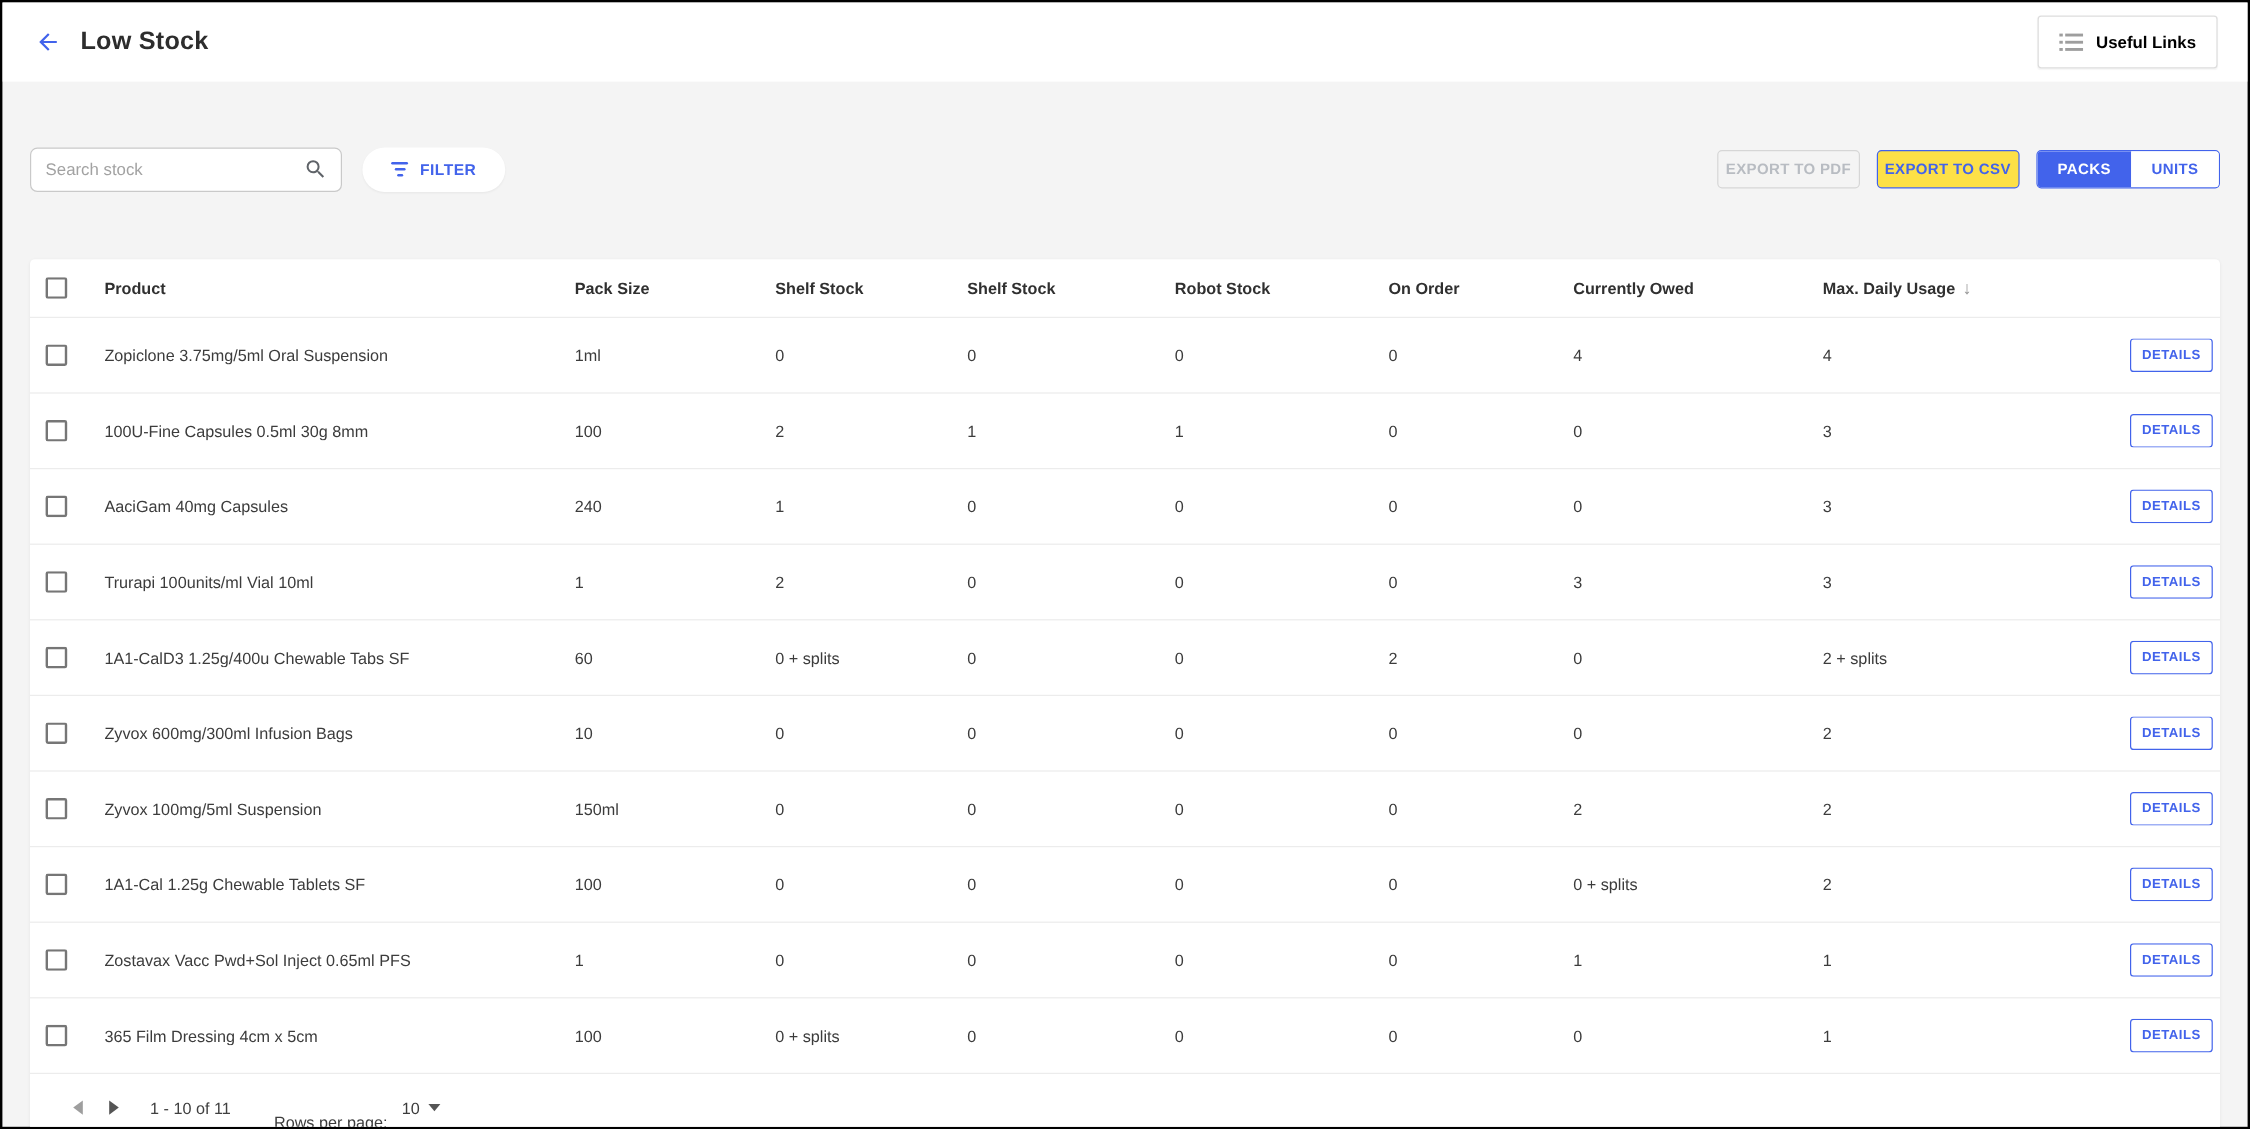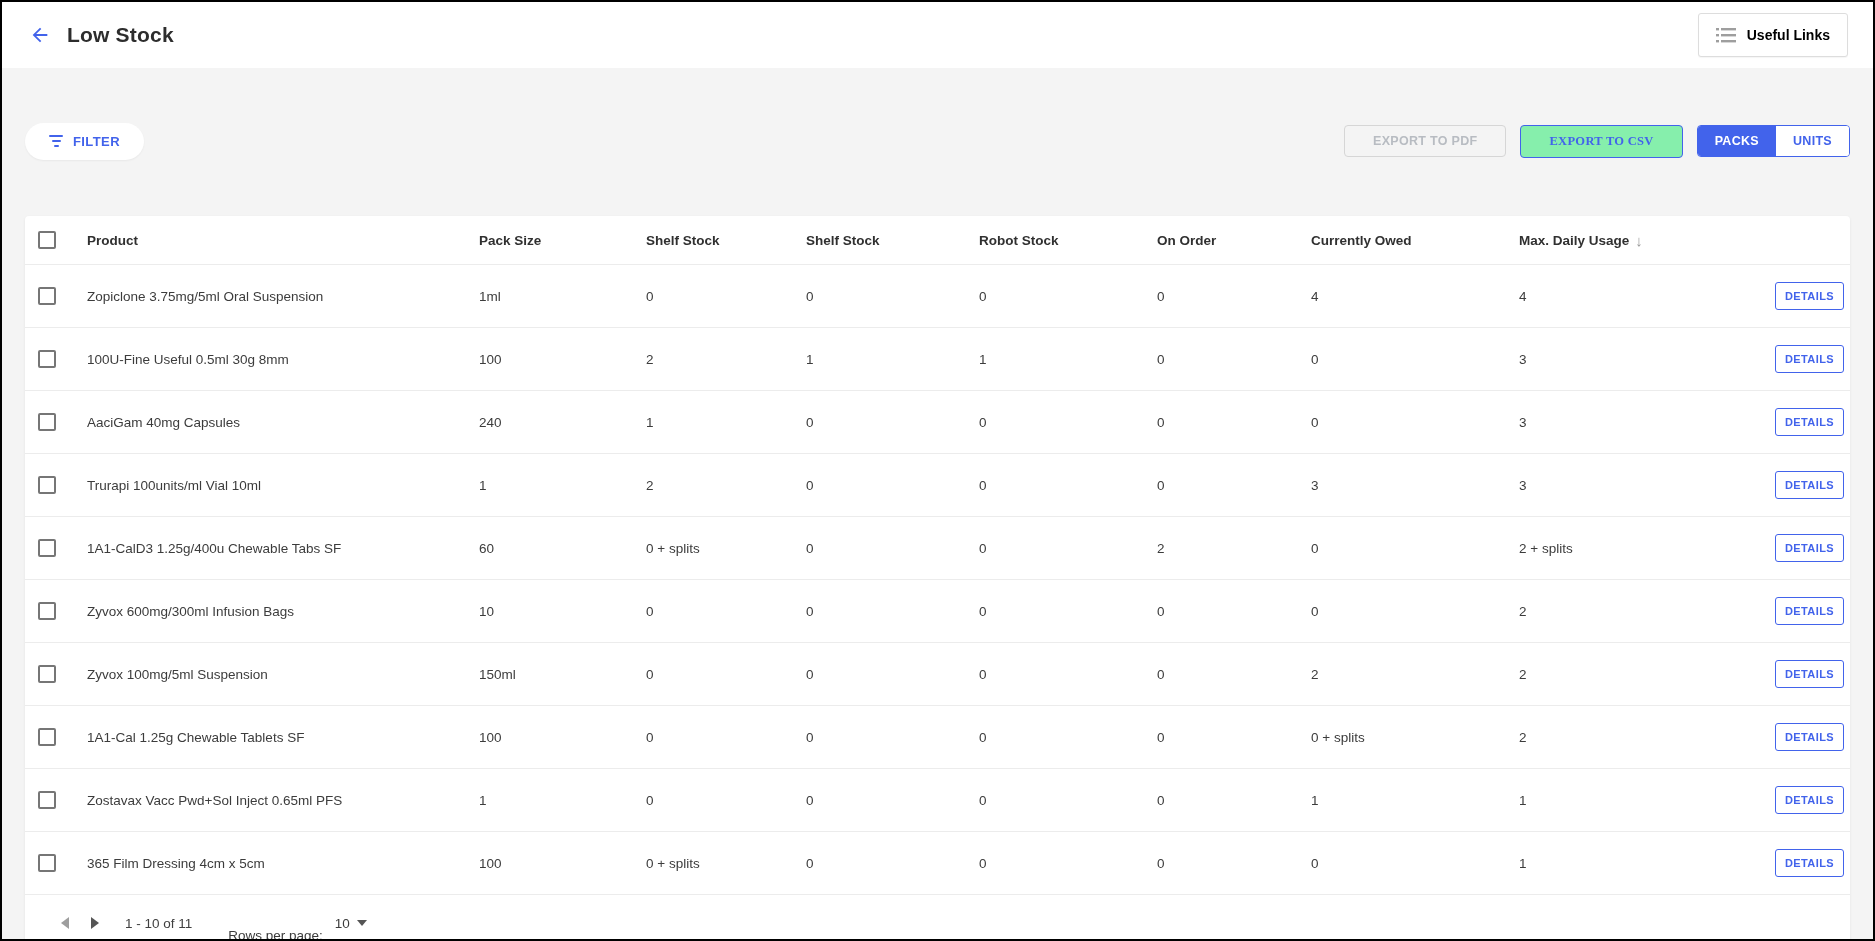--- a/index.html
+++ b/index.html
@@ -32,23 +32,23 @@
   .search-box input::placeholder{color:#a2a2a2;}
   .search-icon{position:absolute;right:12px;top:8px;}
   .filter-btn{display:flex;align-items:center;gap:10px;background:#fff;border:none;border-radius:19px;height:37px;
     padding:0 24px;cursor:pointer;font-size:13px;font-weight:700;color:var(--accent);letter-spacing:.4px;box-shadow:0 1px 2px rgba(0,0,0,.05);}
   .filter-glyph{display:inline-flex;flex-direction:column;gap:3px;align-items:center;}
   .filter-glyph i{display:block;height:2px;background:var(--accent);border-radius:1px;}
   .filter-glyph i:nth-child(1){width:14px;}
   .filter-glyph i:nth-child(2){width:9px;}
   .filter-glyph i:nth-child(3){width:5px;}
   .toolbar-right{display:flex;align-items:center;gap:14px;}
-  .btn{font-family:inherit;font-size:12.5px;font-weight:700;letter-spacing:.3px;border-radius:4px;cursor:pointer;padding:8px 28px;}
+  .btn{font-family:inherit;font-size:12.5px;font-weight:700;letter-spacing:.3px;border-radius:4px;cursor:pointer;padding:8px 6px;}
   .btn-disabled{background:transparent;border:1px solid #d6d6d6;color:#b8bcc2;cursor:default;}
-  .btn-outline{background:#86efac;border:1px solid var(--accent);color:var(--accent);font-family:Liberation Serif, serif;}
+  .btn-outline{background:#fde047;border:1px solid var(--accent);color:var(--accent);}
   .segmented{display:flex;border:1px solid var(--accent);border-radius:4px;overflow:hidden;background:#fff;}
   .segmented .seg{font-family:inherit;font-size:12.5px;font-weight:700;letter-spacing:.3px;border:none;padding:8px 17px;cursor:pointer;}
   .seg-active{background:var(--accent);color:#fff;}
   .seg-inactive{background:#fff;color:var(--accent);}
 
   
   .card{margin-top:57px;background:#fff;border-radius:4px;box-shadow:0 1px 3px rgba(0,0,0,.07);flex:0 0 auto;}
   .thead-row,.trow{display:grid;grid-template-columns:52px 392px 167px 160px 173px 178px 154px 208px 1fr 96px;align-items:center;}
   .thead-row{height:48px;}
   .trow{height:63px;border-top:1px solid var(--row-divider);}
@@ -100,20 +100,28 @@
         </svg>
       </span>
       <span>Useful Links</span>
     </button>
   </div>
 
   <div class="content">
 
     <div class="toolbar">
       <div class="toolbar-left">
+        <div class="search-box">
+          <input type="text" placeholder="Search stock" style="">
+          <span class="search-icon">
+            <svg width="20" height="20" viewBox="0 0 24 24">
+                <path d="M15.5 14h-.79l-.28-.27A6.47 6.47 0 0 0 16 9.5 6.5 6.5 0 1 0 9.5 16c1.61 0 3.09-.59 4.23-1.57l.27.28v.79l5 4.99L20.49 19l-4.99-5zm-6 0C7 14 5 12 5 9.5S7 5 9.5 5 14 7 14 9.5 12 14 9.5 14z" fill="#5f6368"></path>
+              </svg>
+          </span>
+        </div>
         <button class="filter-btn">
           <span class="filter-glyph">
               <i></i>
               <i></i>
               <i></i>
             </span>
           <span>FILTER</span>
         </button>
       </div>
       <div class="toolbar-right">
@@ -173,21 +181,21 @@
     <div class="cell">4</div>
     <div class="cell cell-details">
       <button class="details-btn">DETAILS</button>
     </div>
   </div>
 
   <div class="trow">
     <div class="cell cell-cb">
               <span class="checkbox"></span>
             </div>
-    <div class="cell">100U-Fine Useful 0.5ml 30g 8mm</div>
+    <div class="cell">100U-Fine Capsules 0.5ml 30g 8mm</div>
     <div class="cell">100</div>
     <div class="cell">2</div>
     <div class="cell">1</div>
     <div class="cell">1</div>
     <div class="cell">0</div>
     <div class="cell">0</div>
     <div class="cell">3</div>
     <div class="cell cell-details">
       <button class="details-btn">DETAILS</button>
     </div>

